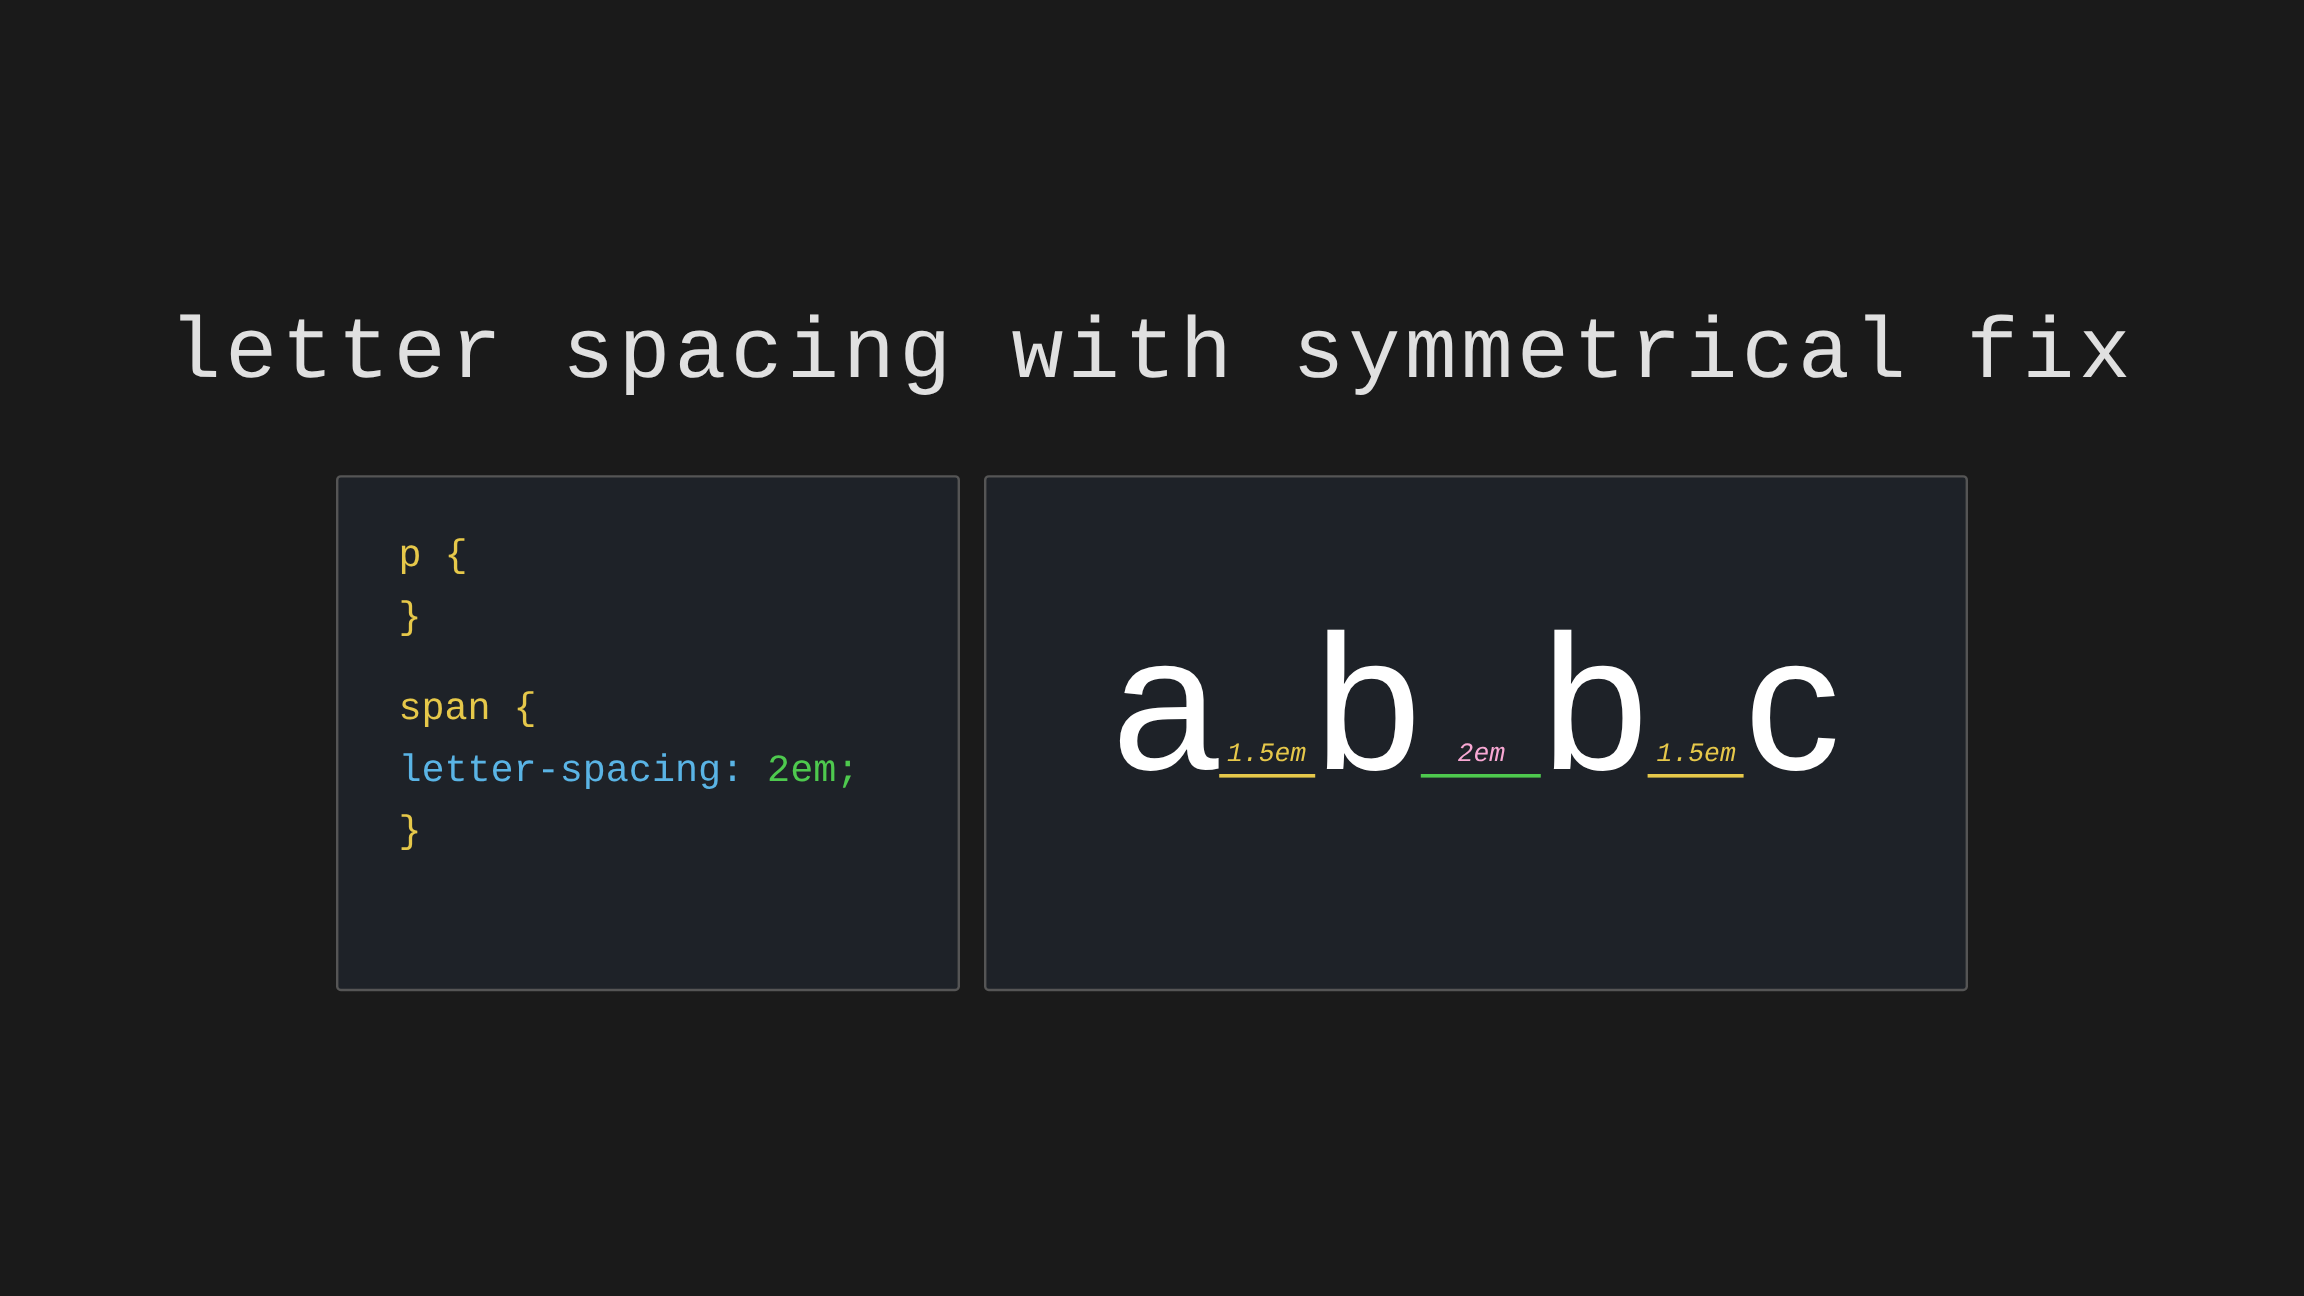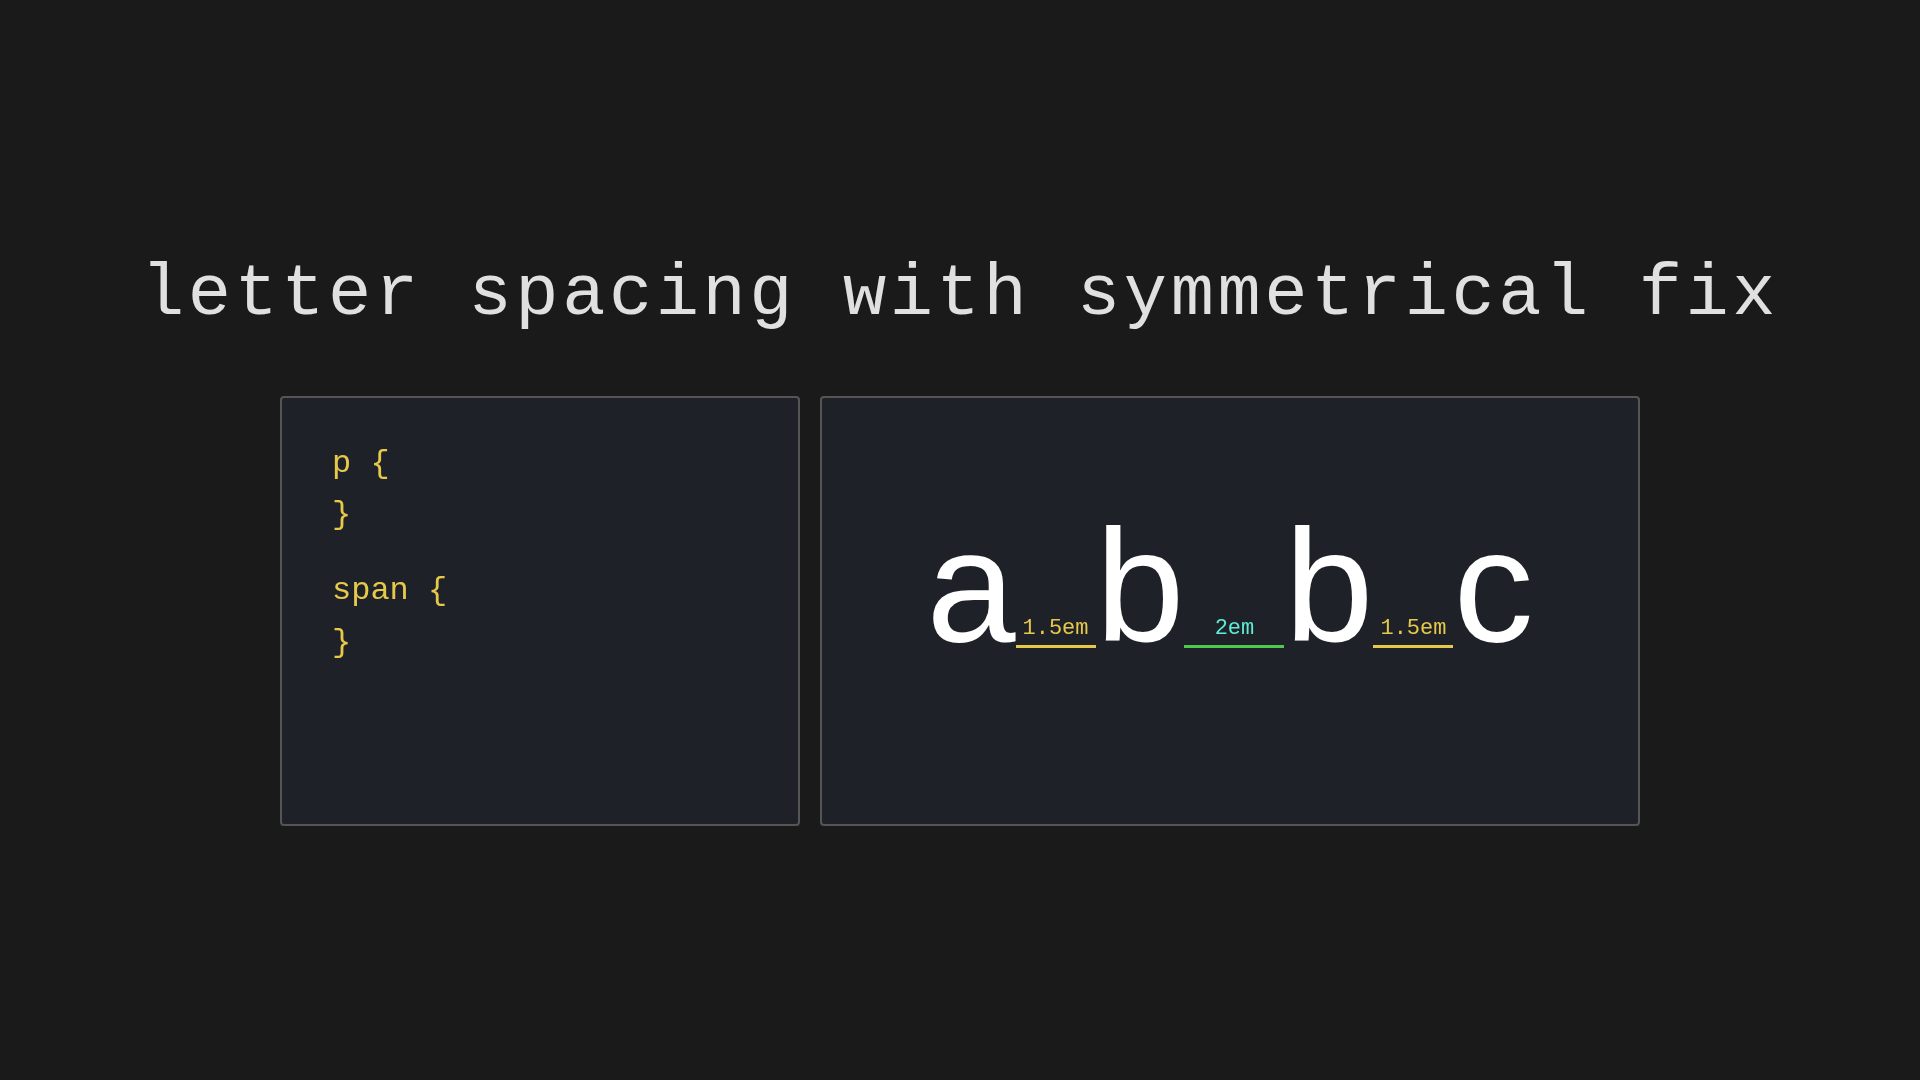--- a/index.html
+++ b/index.html
@@ -114,36 +114,37 @@
       flex-direction: column;
       align-items: center;
       position: relative;
       bottom: 18px;
     }
 
     .measure-label {
       font-size: 22px;
       font-family: 'Courier New', Courier, monospace;
       margin-bottom: 4px;
+      font-style: italic;
     }
 
     .measure-bar {
       height: 3px;
       width: 80px;
     }
 
     .measure-yellow .measure-label {
       color: #e6c84a;
     }
     .measure-yellow .measure-bar {
       background-color: #e6c84a;
     }
 
     .measure-green .measure-label {
-      color: #5eead4;
+      color: #f9a8d4;
     }
     .measure-green .measure-bar {
       background-color: #4ec94e;
     }
 
     
     .html-code {
       font-size: 30px;
       font-family: 'Courier New', Courier, monospace;
     }
@@ -179,20 +180,23 @@
       <div>
         <span class="code-brace">}</span>
       </div>
     </div>
 
     <div class="code-block code-separator">
       <div>
         <span class="code-selector-span">span {</span>
       </div>
       <div>
+        <span class="code-property">  letter-spacing:</span><span class="code-value"> 2em;</span>
+      </div>
+      <div>
         <span class="code-brace">}</span>
       </div>
     </div>
   </div>
 
   <div class="panel panel-right">
 
     <div class="visual-area">
 
       <div class="letter-large letter-a">a</div>

